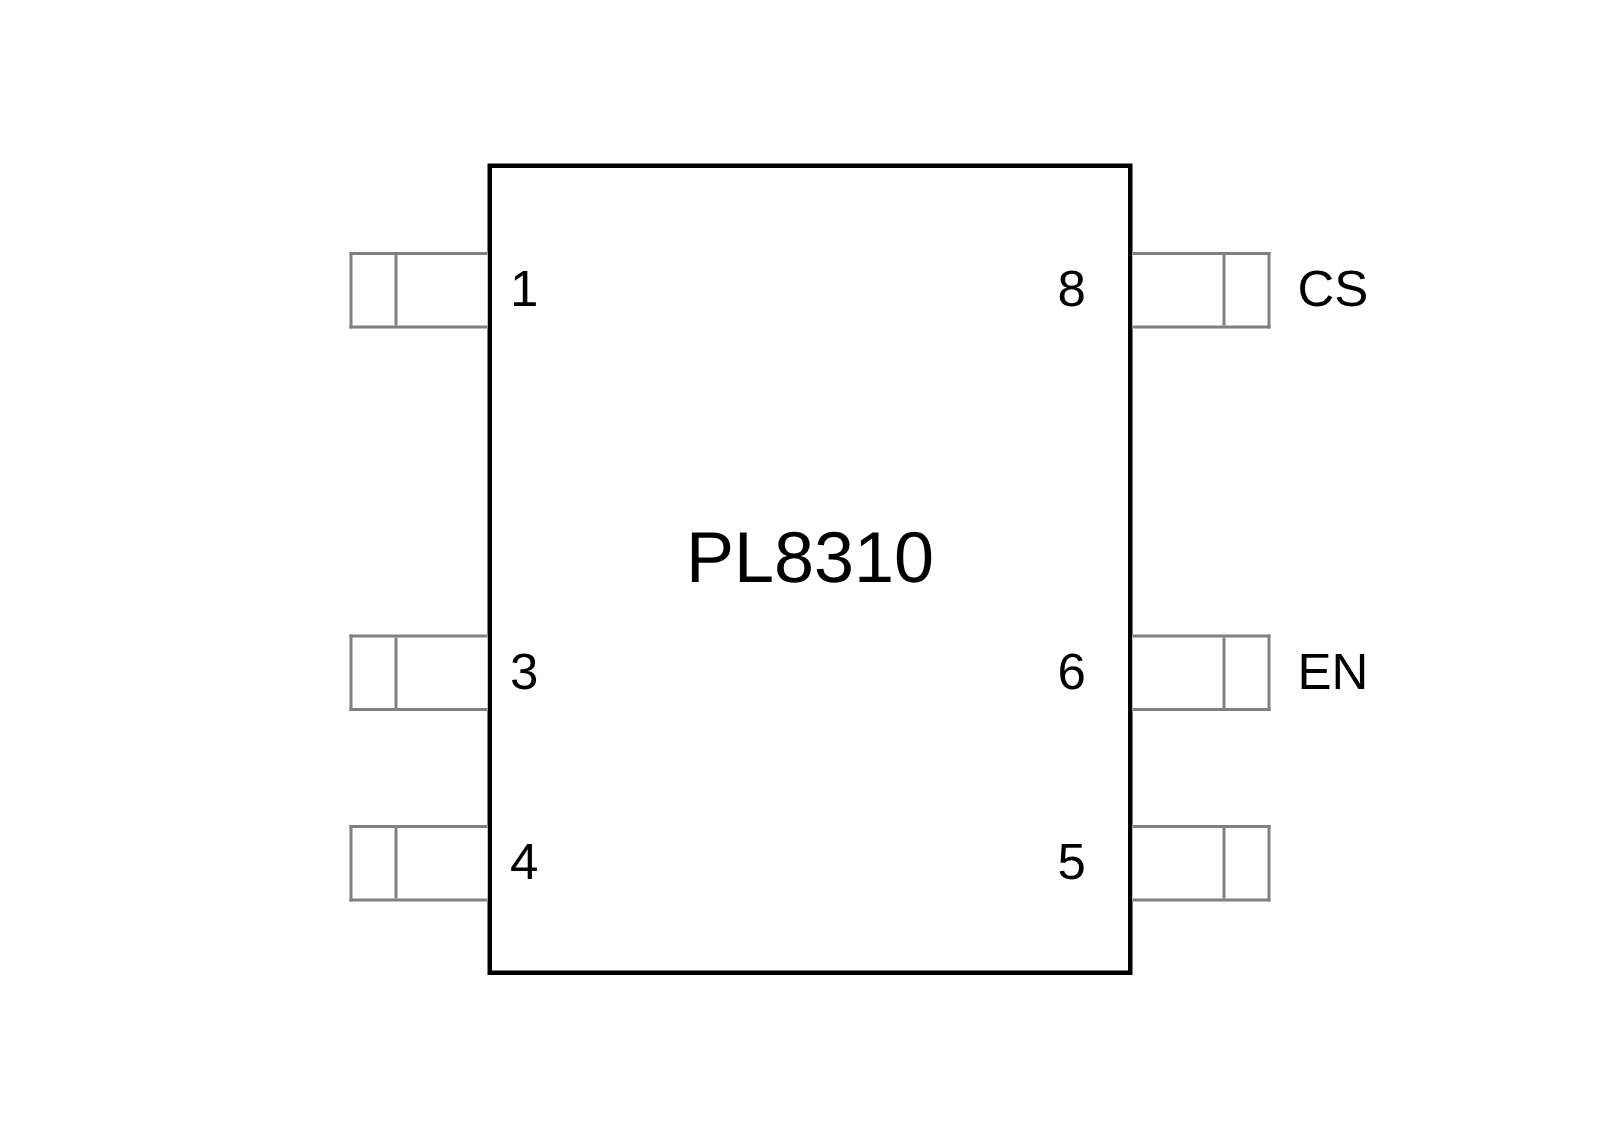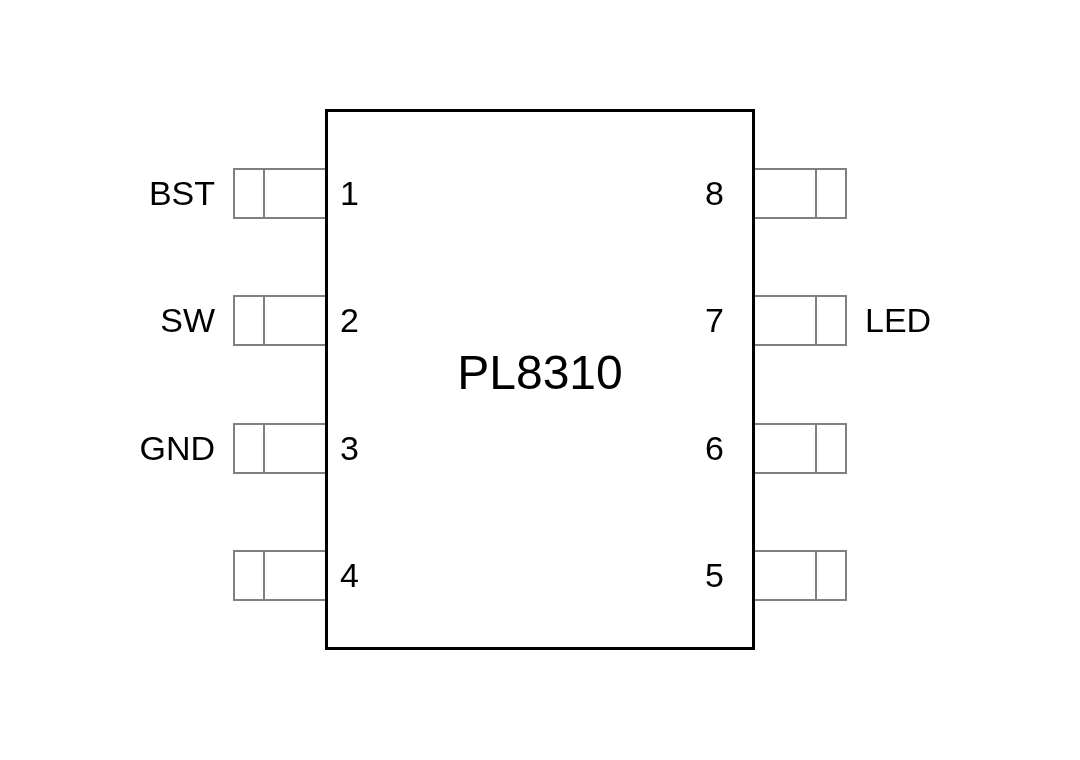--- a/index.html
+++ b/index.html
@@ -85,54 +85,42 @@
 </head>
 <body>
 
 <div class="canvas">
 
   <div class="chip-body">
     <div class="chip-label">PL8310</div>
   </div>
 
   <div class="pin-row row-1">
-    <div class="pin-name left">BST</div>
     <div class="pin-box left">
       <div class="pin-divider"></div>
     </div>
     <div class="pin-number left">1</div>
     <div class="pin-number right">8</div>
     <div class="pin-box right">
       <div class="pin-divider"></div>
     </div>
+    <div class="pin-name right">CS</div>
   </div>
 
-  <div class="pin-row row-2">
-    <div class="pin-name left">SW</div>
-    <div class="pin-box left">
-      <div class="pin-divider"></div>
-    </div>
-    <div class="pin-number left">2</div>
-    <div class="pin-number right">7</div>
-    <div class="pin-box right">
-      <div class="pin-divider"></div>
-    </div>
-    <div class="pin-name right">LED</div>
-  </div>
 
   <div class="pin-row row-3">
-    <div class="pin-name left">GND</div>
     <div class="pin-box left">
       <div class="pin-divider"></div>
     </div>
     <div class="pin-number left">3</div>
     <div class="pin-number right">6</div>
     <div class="pin-box right">
       <div class="pin-divider"></div>
     </div>
+    <div class="pin-name right">EN</div>
   </div>
 
   <div class="pin-row row-4">
     <div class="pin-box left">
       <div class="pin-divider"></div>
     </div>
     <div class="pin-number left">4</div>
     <div class="pin-number right">5</div>
     <div class="pin-box right">
       <div class="pin-divider"></div>

